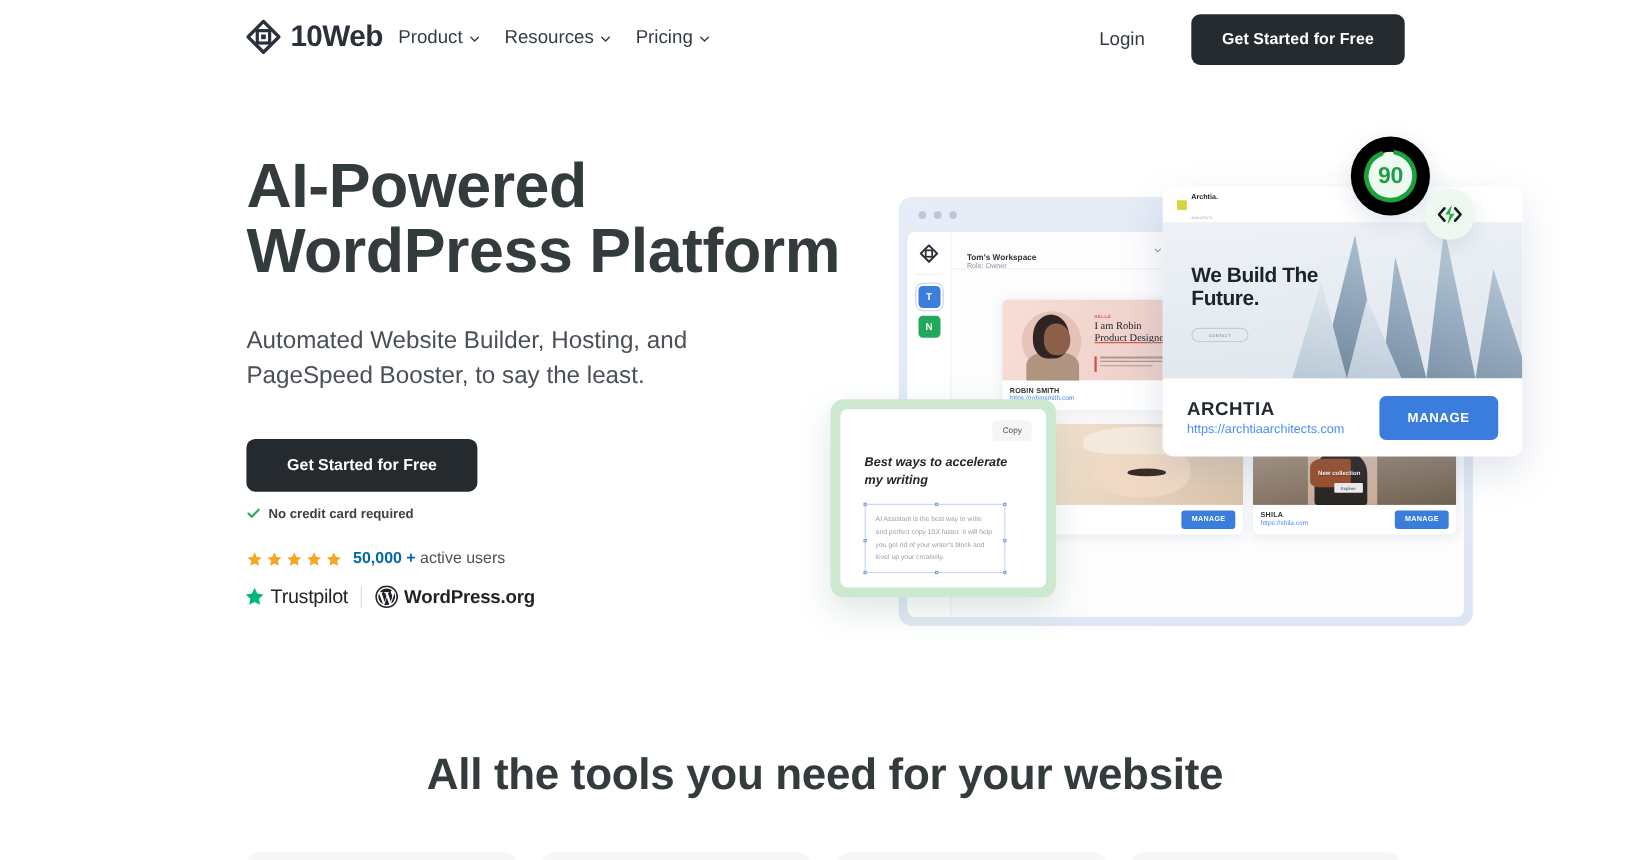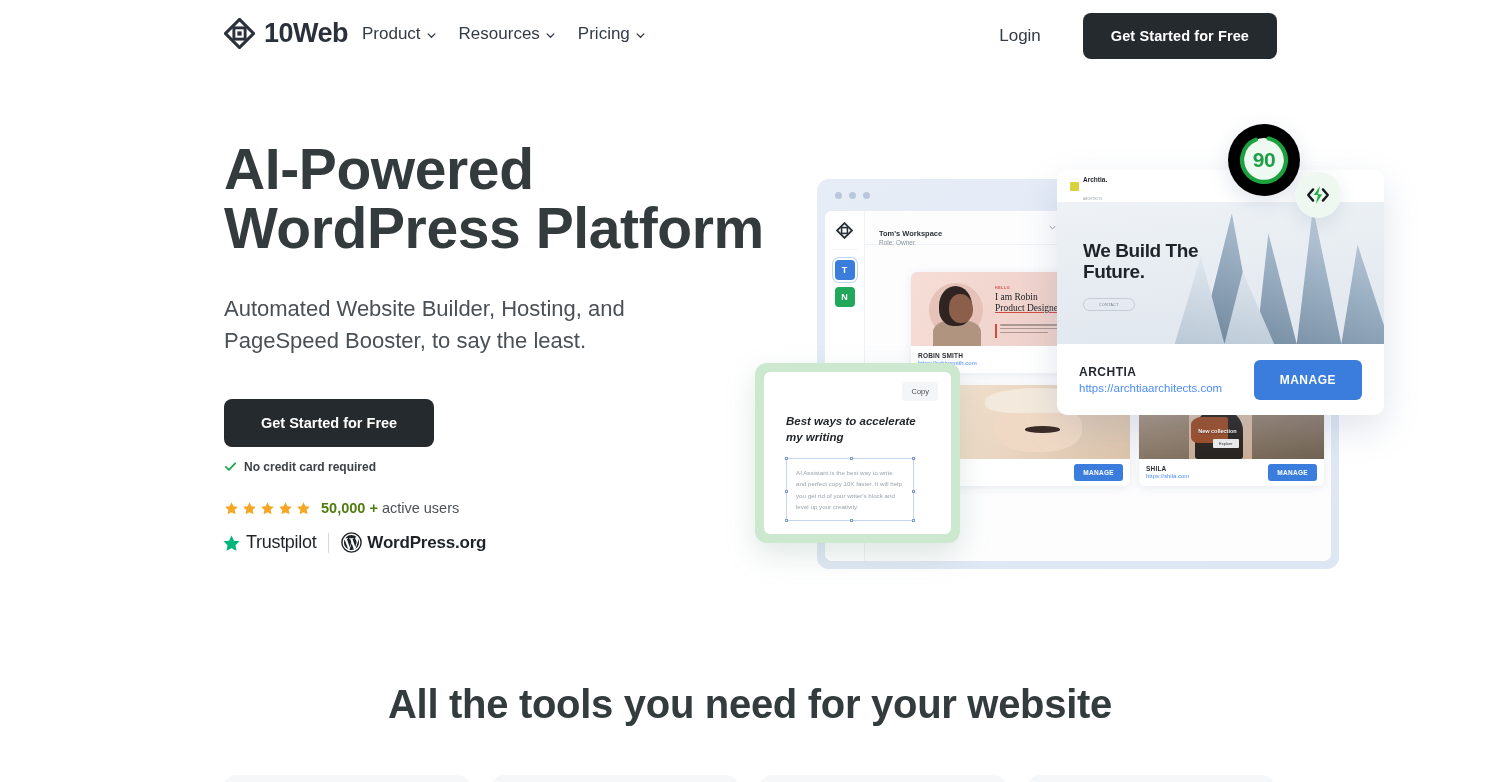--- a/index.html
+++ b/index.html
@@ -77,27 +77,27 @@
   }
   .check-ico { width: 13px; height: 13px; display: block; }
 
   .stars-row {
     position: absolute; left: 224px; top: 500px;
     display: flex; align-items: center; gap: 10px;
   }
   .stars { display: flex; gap: 3px; }
   .star { width: 15px; height: 15px; display: block; }
   .users-text { font-size: 14.5px; color: #4c5257; }
-  .users-text b { font-weight: 700; color: #4d7c0f; }
+  .users-text b { font-weight: 700; color: #0369a1; }
 
   .trust-row {
     position: absolute; left: 222px; top: 532px;
     display: flex; align-items: center; gap: 12px;
   }
-  .trust-item { display: flex; align-items: flex-end; gap: 5px; cursor: pointer; }
+  .trust-item { display: flex; align-items: center; gap: 5px; cursor: pointer; }
   .trust-star { width: 19px; height: 19px; display: block; }
   .trustpilot-text { font-size: 18px; color: #1f2327; letter-spacing: -0.3px; }
   .divider-v { width: 1px; height: 20px; background: #d5d9dd; }
   .wp-ico { width: 21px; height: 21px; display: block; }
   .wp-text { font-size: 17px; font-weight: 700; color: #1f2327; letter-spacing: -0.2px; }
 
   
   .hero-art {
     position: absolute; left: 735px; top: 105px;
     width: 650px; height: 470px;
@@ -286,21 +286,21 @@
   .ar-pill {
     position: absolute; left: 26px; top: 96px;
     width: 52px; height: 13px; border: 1px solid #c3ccd5; border-radius: 8px;
     display: flex; align-items: center; justify-content: center;
     font-size: 3.6px; color: #6f777f; letter-spacing: .4px;
   }
   .ar-foot {
     height: 71px; display: flex; align-items: center;
     justify-content: space-between; padding: 0 22px;
   }
-  .ar-name { font-size: 12px; font-weight: 700; color: #232930; letter-spacing: .5px; }
+  .ar-name { font-size: 17px; font-weight: 700; color: #232930; letter-spacing: .5px; }
   .ar-url { font-size: 11.5px; color: #4b8df8; margin-top: 3px; }
   .ar-btn {
     background: #3b7ddd; color: #fff; border: none; border-radius: 6px;
     font-size: 12px; font-weight: 700; padding: 13px 26px; cursor: pointer;
     letter-spacing: .5px;
   }
 
   
   .score {
     position: absolute; left: 493px; top: 19px;

